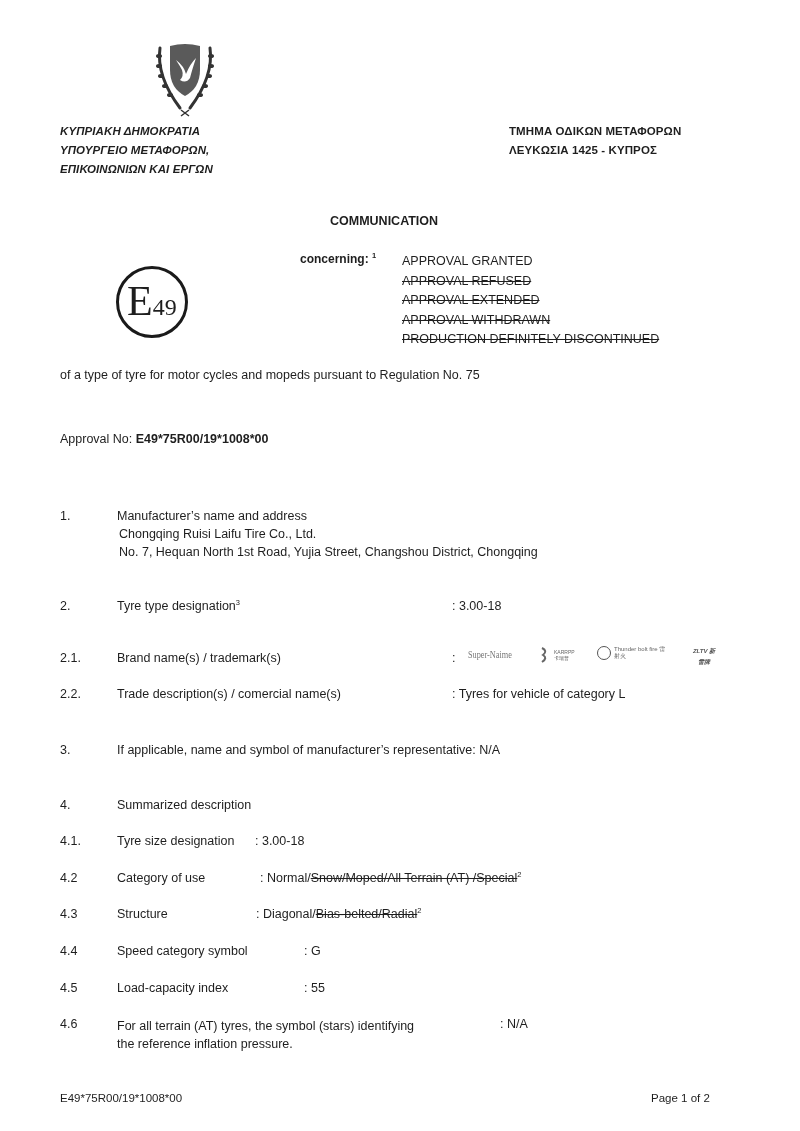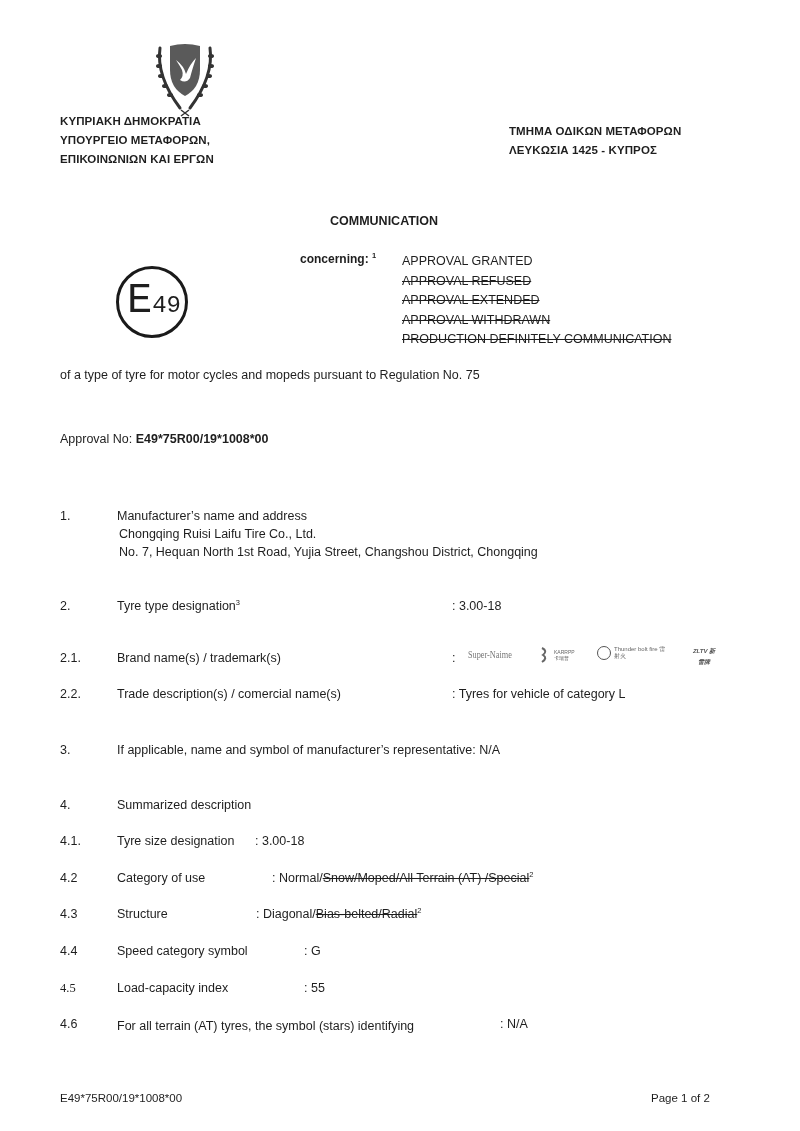--- a/index.html
+++ b/index.html
@@ -43,48 +43,48 @@
       <ellipse cx="61" cy="16" rx="3" ry="2"></ellipse>
         <ellipse cx="61" cy="26" rx="3" ry="2"></ellipse>
         <ellipse cx="59" cy="36" rx="3" ry="2"></ellipse>
       <ellipse cx="55" cy="46" rx="3" ry="2"></ellipse>
         <ellipse cx="50" cy="55" rx="3" ry="2"></ellipse>
     </g>
     <path d="M31 70 L39 76 M39 70 L31 76" stroke="#333" stroke-width="1.5"></path>
   </svg>
 </div>
 
-<div class="abs greek" style="left:60px; top:112px;">
+<div class="abs greek" style="left:60px; top:122px;font-style:italic;">
   <div>ΚΥΠΡΙΑΚΗ ΔΗΜΟΚΡΑΤΙΑ</div>
   <div>ΥΠΟΥΡΓΕΙΟ ΜΕΤΑΦΟΡΩΝ,</div>
   <div>ΕΠΙΚΟΙΝΩΝΙΩΝ ΚΑΙ ΕΡΓΩΝ</div>
 </div>
 <div class="abs greek" style="left:509px; top:122px;">
   <div>ΤΜΗΜΑ ΟΔΙΚΩΝ ΜΕΤΑΦΟΡΩΝ</div>
   <div>ΛΕΥΚΩΣΙΑ 1425 - ΚΥΠΡΟΣ</div>
 </div>
 
 <div class="abs bold" style="left:330px; top:214px; font-size:12.5px;">COMMUNICATION</div>
 
 <div class="abs" style="left:116px; top:266px; width:72px; height:72px; border:3px solid #1a1a1a; border-radius:50%; box-sizing:border-box;">
-  <div style="position:absolute; left:8px; top:6px; font-family:Liberation Mono, monospace; font-size:42px; line-height:52px;">
+  <div style="position:absolute; left:8px; top:6px; font-family:Liberation Serif, serif; font-size:42px; line-height:52px;">
     <span>E</span><span style="font-size:24px;">49</span>
   </div>
 </div>
 
 <div class="abs bold" style="left:284px; top:252px; font-size:12px;margin-left:16px;">
   <span>concerning:</span>
   <sup>1</sup>
 </div>
 <div class="abs arial" style="left:402px; top:252px; line-height:19.5px;">
   <div>APPROVAL GRANTED</div>
   <div class="strike">APPROVAL REFUSED</div>
   <div class="strike">APPROVAL EXTENDED</div>
   <div class="strike">APPROVAL WITHDRAWN</div>
-  <div class="strike">PRODUCTION DEFINITELY COMMUNICATION</div>
+  <div class="strike">PRODUCTION DEFINITELY DISCONTINUED</div>
 </div>
 
 <div class="abs" style="left:60px; top:368px;">of a type of tyre for motor cycles and mopeds pursuant to Regulation No. 75</div>
 
 <div class="abs" style="left:60px; top:432px;">
   <span>Approval No:</span>
   <span class="bold">E49*75R00/19*1008*00</span>
 </div>
 
 <div class="abs" style="left:60px; top:509px;">1.</div>
@@ -127,38 +127,39 @@
 
 <div class="abs" style="left:60px; top:798px;">4.</div>
 <div class="abs" style="left:117px; top:798px;">Summarized description</div>
 
 <div class="abs" style="left:60px; top:834px;">4.1.</div>
 <div class="abs" style="left:117px; top:834px;">Tyre size designation</div>
 <div class="abs" style="left:255px; top:834px;">: 3.00-18</div>
 
 <div class="abs" style="left:60px; top:871px;">4.2</div>
 <div class="abs" style="left:117px; top:871px;">Category of use</div>
-<div class="abs" style="left:272px; top:871px;text-align:center;">
+<div class="abs" style="left:260px; top:871px;text-align:center;">
   <span>: Normal/</span><span class="strike">Snow/Moped/All Terrain (AT) /Special</span><sup>2</sup>
 </div>
 
 <div class="abs" style="left:60px; top:907px;">4.3</div>
 <div class="abs" style="left:117px; top:907px;">Structure</div>
 <div class="abs" style="left:256px; top:907px;">
   <span>:  Diagonal/</span><span class="strike">Bias-belted/Radial</span><sup>2</sup>
 </div>
 
 <div class="abs" style="left:60px; top:944px;">4.4</div>
 <div class="abs" style="left:117px; top:944px;">Speed category symbol</div>
 <div class="abs" style="left:304px; top:944px;">: G</div>
 
-<div class="abs" style="left:60px; top:981px;font-family:Liberation Serif, serif;">4.5</div>
+<div class="abs" style="left:60px; top:981px;">4.5</div>
 <div class="abs" style="left:117px; top:981px;">Load-capacity index</div>
 <div class="abs" style="left:304px; top:981px;">: 55</div>
 
 <div class="abs" style="left:60px; top:1017px;">4.6</div>
 <div class="abs" style="left:117px; top:1017px; line-height:18px;">
   <div>For all terrain (AT) tyres, the symbol (stars) identifying</div>
+  <div>the reference inflation pressure.</div>
 </div>
 <div class="abs" style="left:500px; top:1017px;">: N/A</div>
 
 <div class="abs" style="left:60px; top:1092px; font-size:11.5px;">E49*75R00/19*1008*00</div>
 <div class="abs" style="left:642px; top:1092px; font-size:11.5px;margin-left:9px;">Page 1 of 2</div>
 
 </body></html>

